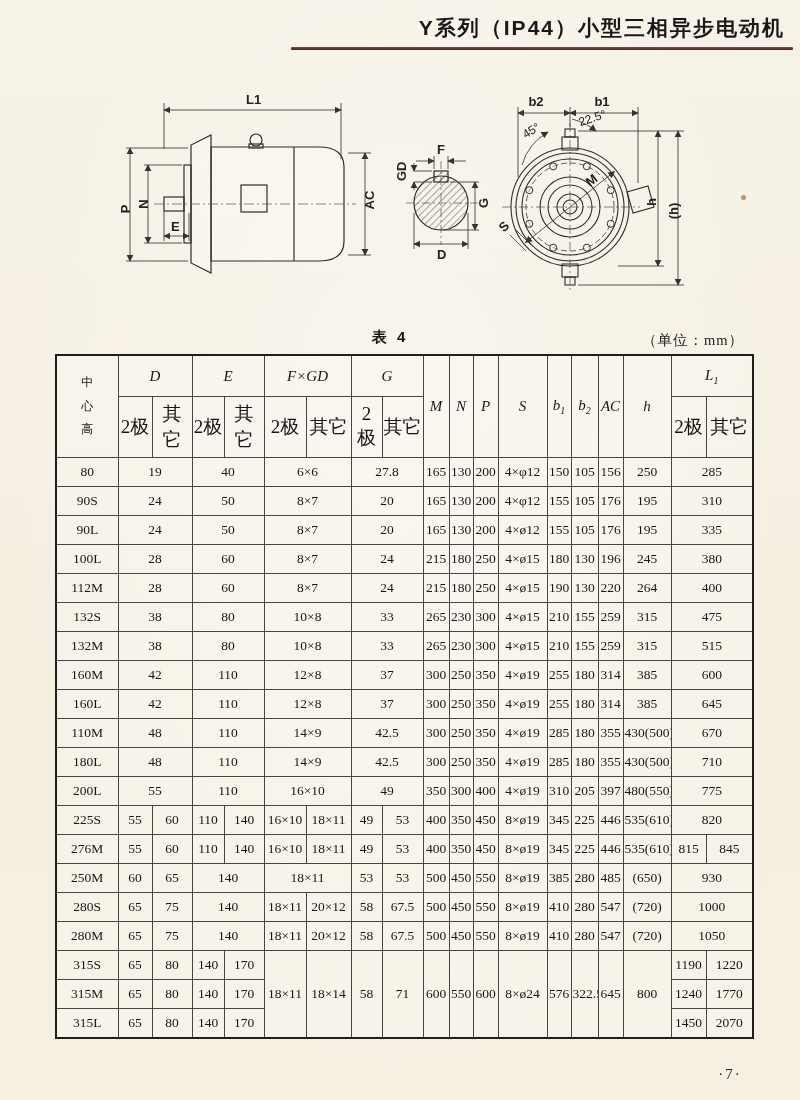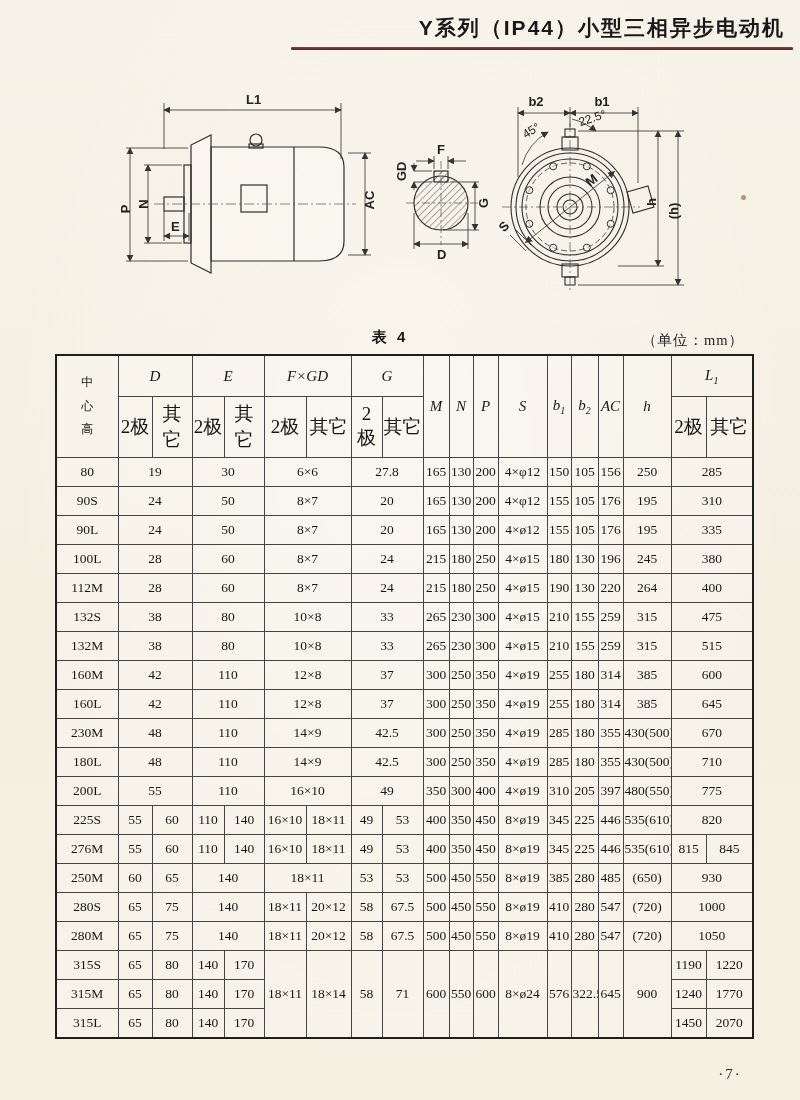--- a/index.html
+++ b/index.html
@@ -278,21 +278,21 @@
           <td>2极</td>
           <td>其它</td>
           <td>2极</td>
           <td>其它</td>
         </tr>
       </thead>
       <tbody>
           <tr>
             <td>80</td>
             <td colspan="2">19</td>
-            <td colspan="2">30</td>
+            <td colspan="2">40</td>
             <td colspan="2">6×6</td>
             <td colspan="2">27.8</td>
             <td>165</td>
             <td>130</td>
             <td>200</td>
             <td>4×φ12</td>
             <td>150</td>
             <td>105</td>
             <td>156</td>
             <td>250</td>
@@ -420,21 +420,21 @@
             <td>250</td>
             <td>350</td>
             <td>4×ø19</td>
             <td>255</td>
             <td>180</td>
             <td>314</td>
             <td>385</td>
             <td colspan="2">645</td>
           </tr>
           <tr>
-            <td>230M</td>
+            <td>110M</td>
             <td colspan="2">48</td>
             <td colspan="2">110</td>
             <td colspan="2">14×9</td>
             <td colspan="2">42.5</td>
             <td>300</td>
             <td>250</td>
             <td>350</td>
             <td>4×ø19</td>
             <td>285</td>
             <td>180</td>
@@ -581,21 +581,21 @@
             <td rowspan="3">18×14</td>
             <td rowspan="3">58</td>
             <td rowspan="3">71</td>
             <td rowspan="3">600</td>
             <td rowspan="3">550</td>
             <td rowspan="3">600</td>
             <td rowspan="3">8×ø24</td>
             <td rowspan="3">576</td>
             <td rowspan="3">322.5</td>
             <td rowspan="3">645</td>
-            <td rowspan="3">900</td>
+            <td rowspan="3">800</td>
             <td>1190</td>
             <td>1220</td>
           </tr>
           <tr>
             <td>315M</td>
             <td>65</td>
             <td>80</td>
             <td>140</td>
             <td>170</td>
             <td>1240</td>

